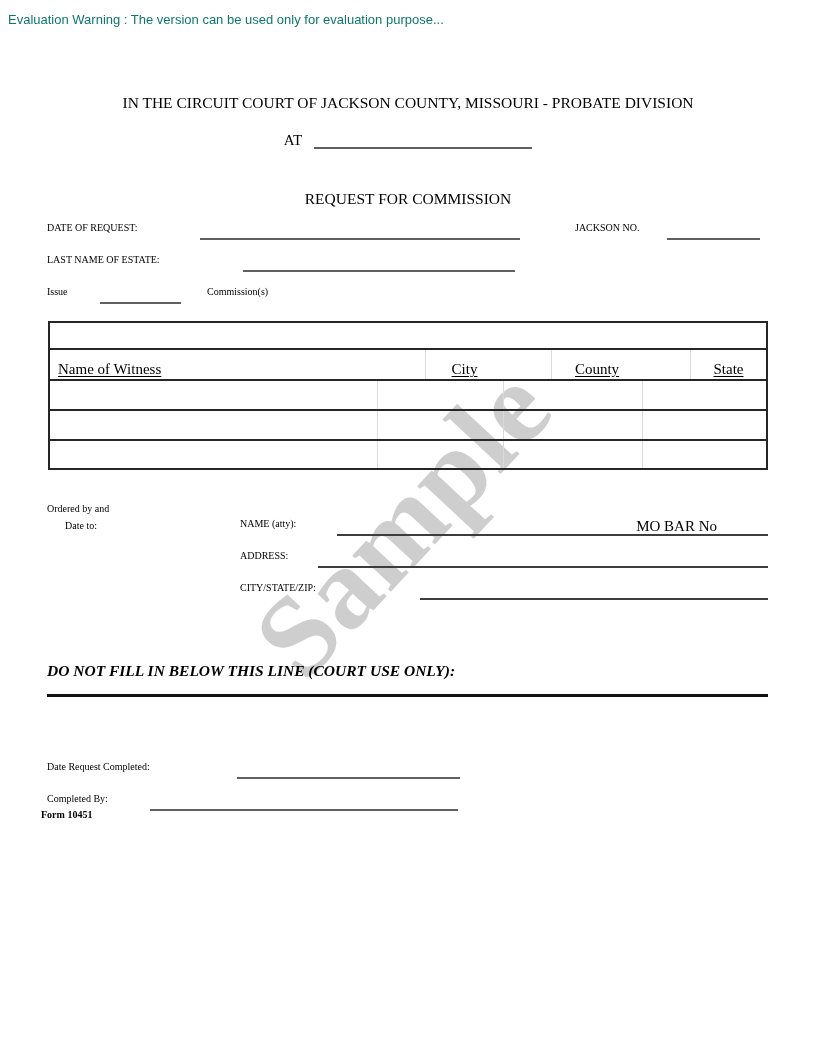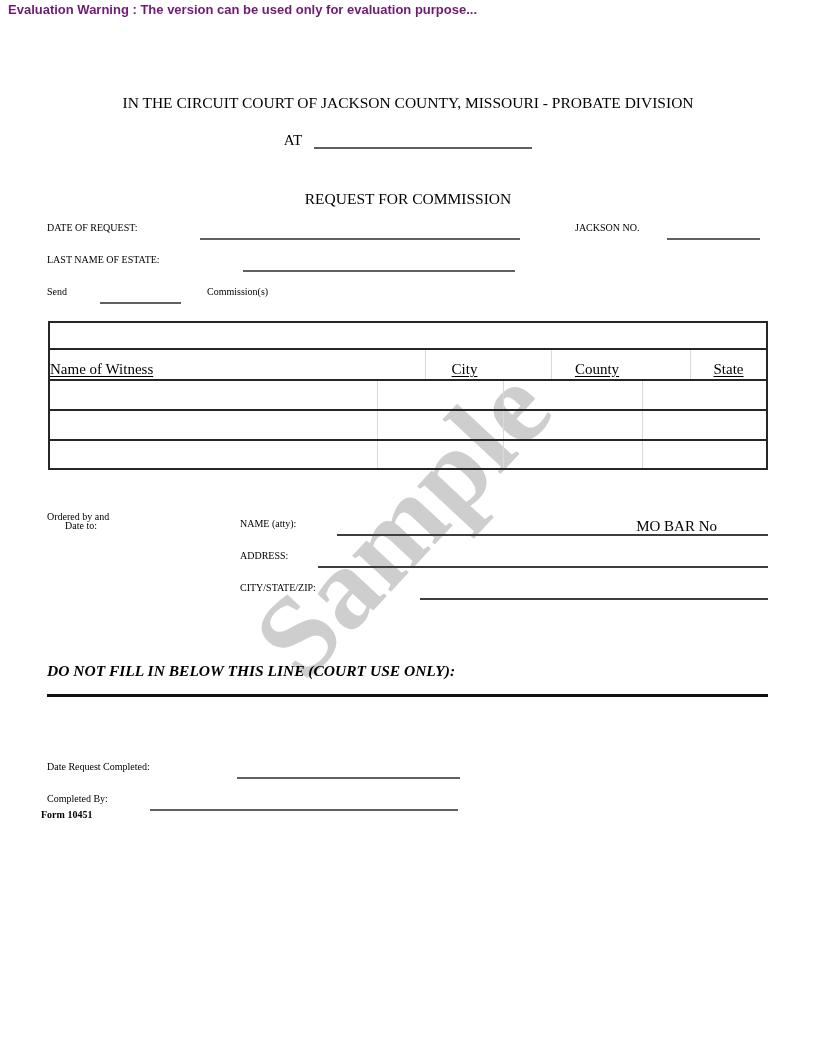--- a/index.html
+++ b/index.html
@@ -1,23 +1,23 @@
 <!DOCTYPE html>
 <html><head>
 <meta charset="utf-8">
 <style>
   html,body { margin:0; padding:0; background:#fff; }
   .page {
     position:relative; width:816px; height:1056px; background:#ffffff;
     font-family:"Liberation Serif", serif; color:#000; overflow:hidden;
   }
   .warning {
-    position:absolute; top:2px; left:8px;
-    font-family:"Liberation Sans", sans-serif; font-size:13px; font-weight:bold;
-    color:#701a75; white-space:nowrap;
+    position:absolute; top:12px; left:8px;
+    font-family:"Liberation Sans", sans-serif; font-size:13px; font-weight:normal;
+    color:#0f766e; white-space:nowrap;
   }
   .watermark {
     position:absolute; left:403px; top:523px;
     transform:translate(-50%,-50%) rotate(-47deg);
     font-size:115px; font-weight:bold; color:#c6c6c6; opacity:0.85;
     letter-spacing:1px; white-space:nowrap; z-index:0; user-select:none;
   }
   .layer { position:absolute; inset:0; z-index:1; }
   .abs { position:absolute; white-space:nowrap; font-size:10px; line-height:1.2; }
   .title { left:0; right:0; text-align:center; font-size:15.5px; }
@@ -31,21 +31,21 @@
   .wtable { position:absolute; left:48px; top:321px; width:720px; border:2px solid #262626; box-sizing:border-box; background:transparent; }
   .trow { display:grid; grid-template-columns:327px 126px 139px 1fr; }
   .trow + .trow { border-top:2px solid #262626; }
   .trow.cols > div + div { border-left:1px solid #dadada; }
   .band { height:25px; }
   .thead { height:29px; }
   .tdata-a { height:28px; }
   .tdata-b { height:28px; }
   .tdata-c { height:27px; }
   .hcell { display:flex; align-items:flex-end; padding-bottom:1px; font-size:15px; text-decoration:underline; text-underline-offset:2px; }
-  .hcell.first { justify-content:flex-start; }
+  .hcell.first { padding-left:8px; justify-content:flex-start; }
   .hcell.ctr { justify-content:center;margin-left:48px; }
 
   .name-line {
     position:absolute; left:337px; top:518px; width:431px; height:16px;
     border-bottom:2px solid #3d3d3d; display:flex; align-items:flex-end;
   }
   .name-line .grow { flex:1 1 auto; }
   .name-line .mobar { font-size:15px; line-height:1.1; }
   .name-line .tail { width:51px; }
 
@@ -73,21 +73,21 @@
     <div class="abs title" style="top:190px;">REQUEST FOR COMMISSION</div>
 
     <span class="abs" style="left:47px; top:222px;">DATE OF REQUEST:</span>
     <span class="fill" style="left:200px; top:222px; width:320px;"></span>
     <span class="abs" style="left:575px; top:222px;">JACKSON NO.</span>
     <span class="fill" style="left:667px; top:222px; width:93px;"></span>
 
     <span class="abs" style="left:47px; top:254px;">LAST NAME OF ESTATE:</span>
     <span class="fill" style="left:243px; top:254px; width:272px;"></span>
 
-    <span class="abs" style="left:47px; top:286px;">Send</span>
+    <span class="abs" style="left:47px; top:286px;">Issue</span>
     <span class="fill" style="left:100px; top:286px; width:81px;"></span>
     <span class="abs" style="left:207px; top:286px;">Commission(s)</span>
 
     <div class="wtable">
       <div class="trow band">
         <div style="grid-column:1 / -1;"></div>
       </div>
       <div class="trow cols thead">
         <div class="hcell first">Name of Witness</div>
         <div class="hcell ctr">City</div>
@@ -107,21 +107,21 @@
         <div></div>
       </div>
       <div class="trow cols tdata-c">
         <div></div>
         <div></div>
         <div></div>
         <div></div>
       </div>
     </div>
 
-    <span class="abs" style="left:47px; top:503px;margin-top:8px;">Ordered by and</span>
+    <span class="abs" style="left:47px; top:503px;">Ordered by and</span>
     <span class="abs" style="left:65px; top:520px;">Date to:</span>
 
     <span class="abs" style="left:240px; top:518px;">NAME (atty):</span>
     <div class="name-line">
       <span class="grow"></span>
       <span class="mobar">MO BAR No</span>
       <span class="tail"></span>
     </div>
 
     <span class="abs" style="left:240px; top:550px;">ADDRESS:</span>

